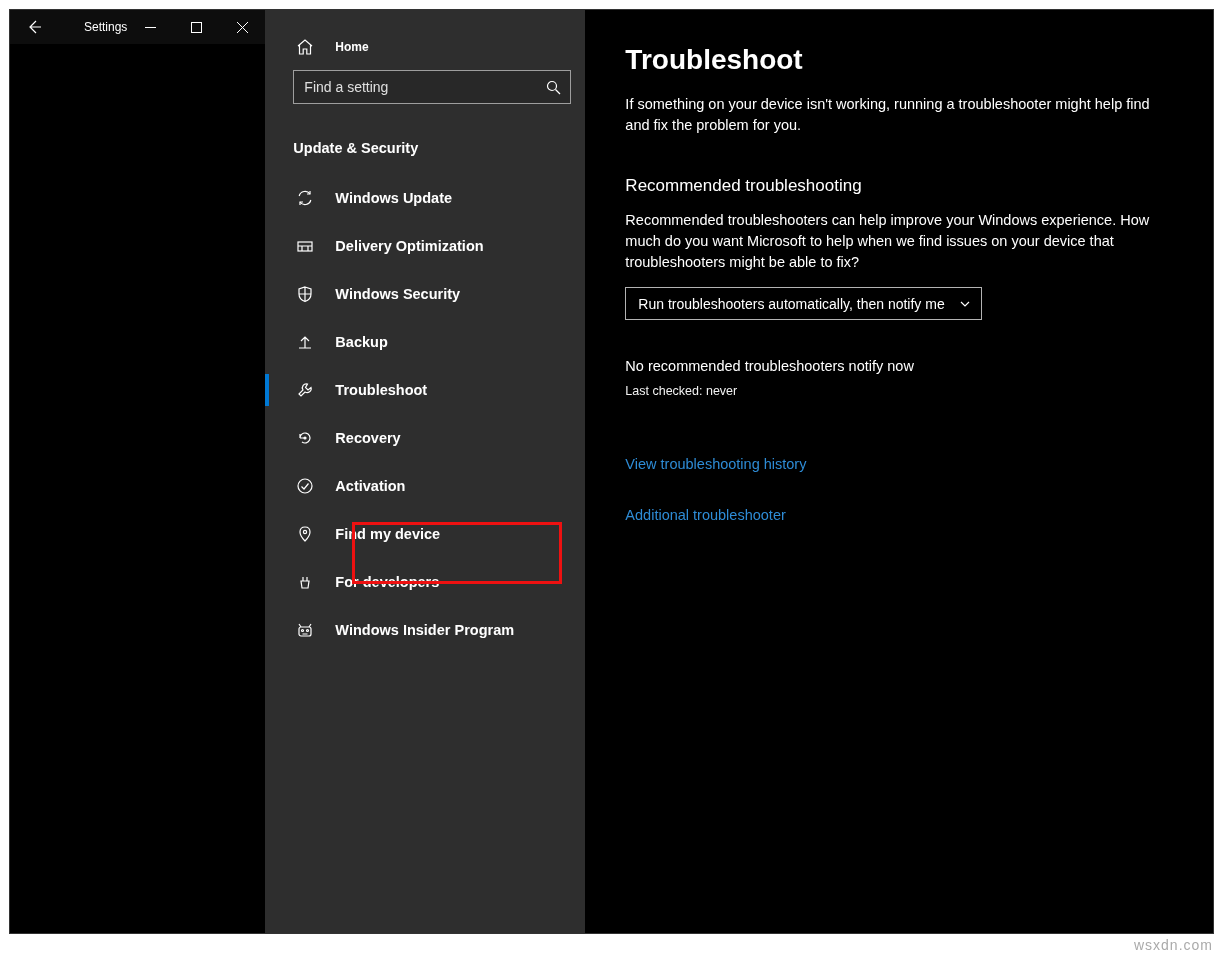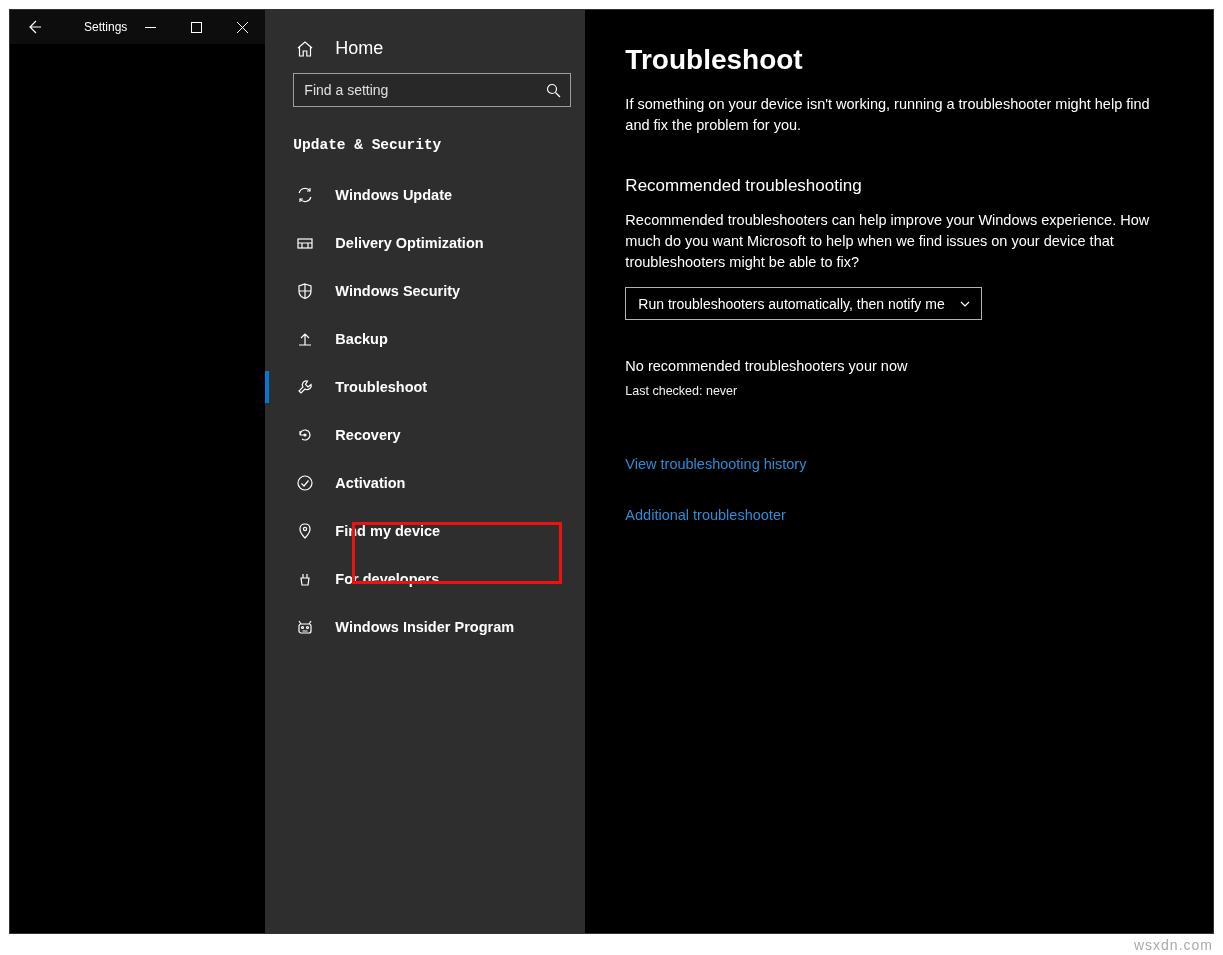--- a/index.html
+++ b/index.html
@@ -8,27 +8,27 @@
   .titlebar { height:34px; display:flex; align-items:center; background:rgba(255,255,255,0.05); }
   .back-btn { width:48px; height:34px; display:flex; align-items:center; justify-content:center; cursor:pointer; }
   .app-title { font-size:12px; margin-left:26px; }
   .caption-controls { margin-left:auto; display:flex; }
   .caption-btn { width:46px; height:34px; display:flex; align-items:center; justify-content:center; cursor:pointer; }
   .caption-btn svg { stroke:#fff; }
   .body { flex:1; display:flex; overflow:hidden; }
   .sidebar { width:320px; background:rgba(255,255,255,0.18); padding:18px 0 0 0; overflow-y:auto; }
   .home-row { display:flex; align-items:center; padding:10px 16px 10px 30px; cursor:pointer; }
   .home-row .icon { width:20px; display:flex; justify-content:center; margin-right:20px; }
-  .home-row span.lbl { font-size:18px; }
-  .search-wrap { margin:4px 14px 22px 28px; }
+  .home-row span.lbl { font-size:12px;font-weight:bold; }
+  .search-wrap { margin:4px 14px 28px 28px; }
   .search { position:relative; height:34px; border:1px solid rgba(255,255,255,0.55); background:rgba(0,0,0,0.12); display:flex; align-items:center; }
   .search input { flex:1; background:transparent; border:none; outline:none; color:#fff; font-size:14px; padding:0 10px; }
   .search input::placeholder { color:rgba(255,255,255,0.85); }
   .search .sicon { width:34px; display:flex; align-items:center; justify-content:center; }
-  .section-title { font-size:14.5px; font-weight:600; padding:8px 16px 18px 28px;font-family:Liberation Mono, monospace; }
+  .section-title { font-size:14.5px; font-weight:600; padding:8px 16px 18px 28px; }
   .nav-item { position:relative; display:flex; align-items:center; height:48px; padding:0 16px 0 30px; cursor:pointer; font-size:14.5px;font-weight:bold; }
   .nav-item .icon { width:20px; display:flex; justify-content:center; margin-right:20px; }
   .nav-item.active::before { content:""; position:absolute; left:0; top:8px; bottom:8px; width:4px; background:#0078d4; }
   .content { flex:1; background:#000; padding:34px 40px; overflow:auto; }
   h1 { font-size:28px; font-weight:600; margin-bottom:18px; }
   .desc { font-size:14.5px; color:#fff; max-width:560px; line-height:1.45; margin-bottom:40px; }
   h2 { font-size:17px; font-weight:400; margin-bottom:14px; }
   .desc2 { font-size:14.5px; max-width:580px; line-height:1.45; margin-bottom:14px; }
   .dropdown { display:inline-flex; align-items:center; border:1px solid rgba(255,255,255,0.7); height:33px; padding:0 10px 0 12px; font-size:14px; min-width:352px; cursor:pointer; }
   .dropdown .chev { margin-left:14px; }
@@ -200,21 +200,21 @@
 
       <div class="dropdown">
         <span>Run troubleshooters automatically, then notify me</span>
         <span class="chev">
           <svg width="12" height="12" viewBox="0 0 12 12" fill="none" stroke="#fff" stroke-width="1.2">
               <path d="M2 4 L6 8 L10 4"></path>
             </svg>
         </span>
       </div>
 
-      <div class="status">No recommended troubleshooters your now</div>
+      <div class="status">No recommended troubleshooters notify now</div>
       <div class="substatus">Last checked: never</div>
 
       <div><a class="link link-history">View troubleshooting history</a></div>
       <div><a class="link link-additional">Additional troubleshooter</a></div>
     </div>
 
   </div>
 
   <div class="highlight"></div>
 </div>

